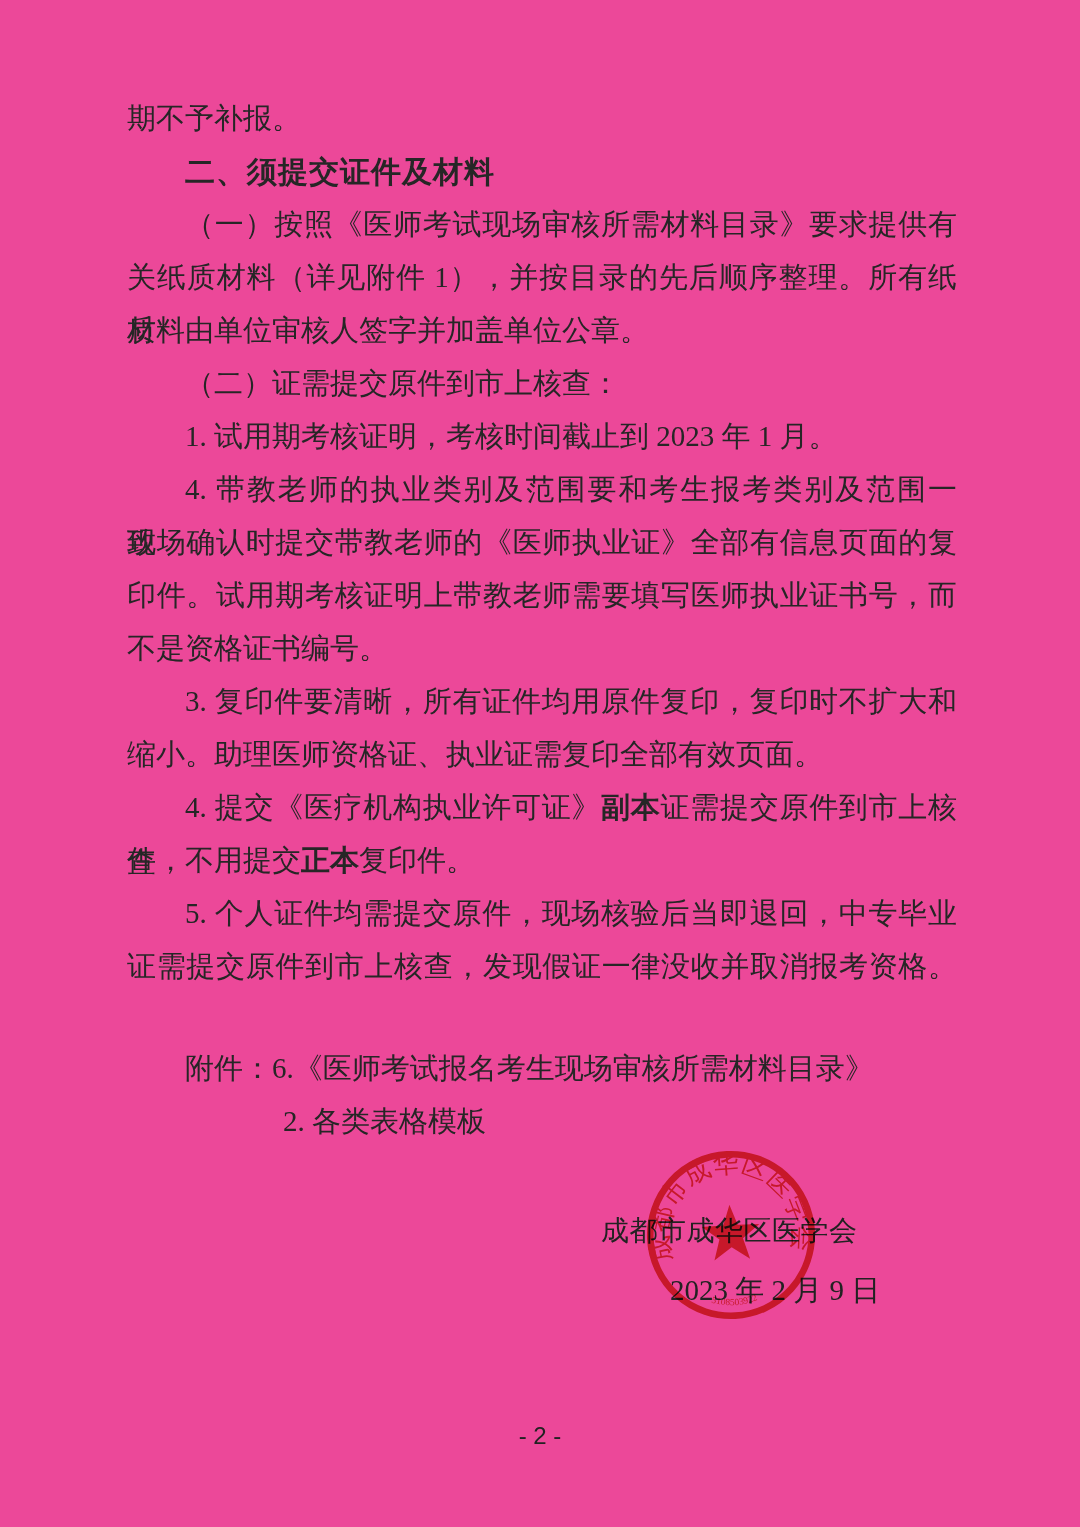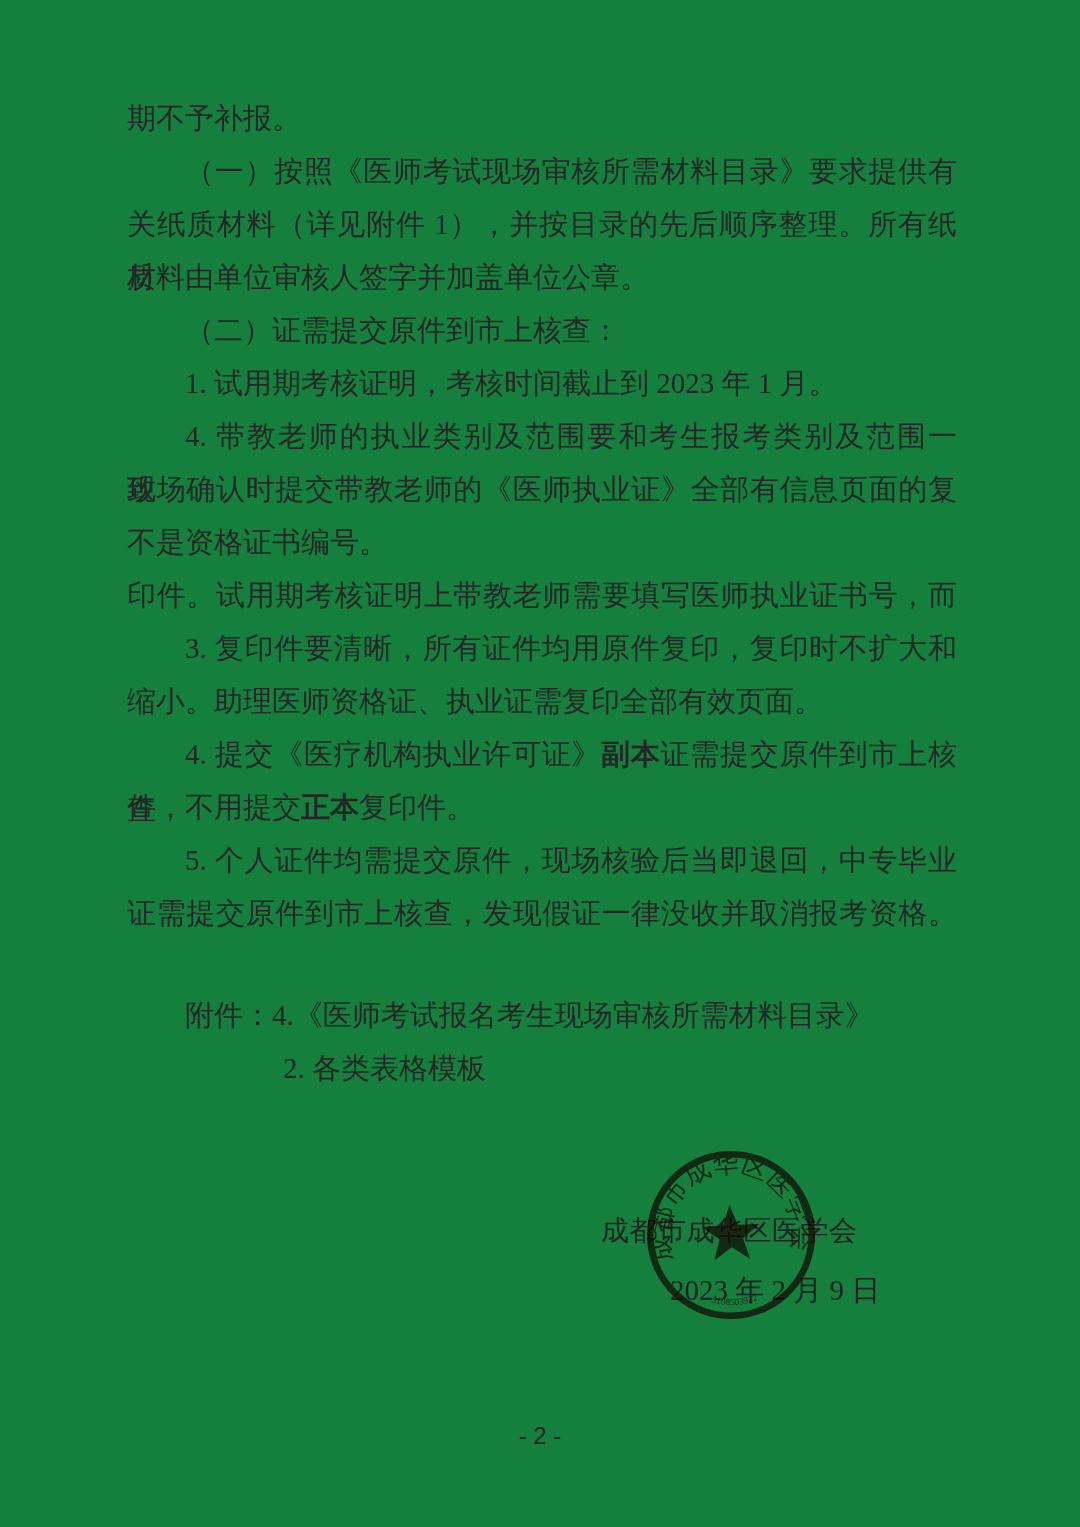--- a/index.html
+++ b/index.html
@@ -1,19 +1,19 @@
 <!DOCTYPE html>
 <html><head>
 <meta charset="utf-8">
 <style>
   html,body { margin:0; padding:0; background:#ffffff; }
   .page {
     position:relative;
     width:1080px; height:1527px;
-    background:#15803d;
+    background:#ec4899;
     overflow:hidden;
     font-family:"Liberation Serif","DejaVu Serif",serif;
     color:#262626;
   }
   .body-text {
     position:absolute;
     left:127px; top:92px;
     width:830px;
     font-size:29px;
     line-height:53px;
@@ -58,41 +58,42 @@
   }
   .seal text { font-family:"Liberation Serif","DejaVu Serif",serif; }
 </style>
 </head>
 <body>
 
 <div class="page">
 
   <div class="body-text">
     <div class="line">期不予补报。</div>
+    <div class="line heading ind">二、须提交证件及材料</div>
     <div class="line ind j">（一）按照《医师考试现场审核所需材料目录》要求提供有</div>
     <div class="line j">关纸质材料（详见附件 1），并按目录的先后顺序整理。所有纸质</div>
     <div class="line">材料由单位审核人签字并加盖单位公章。</div>
     <div class="line ind">（二）证需提交原件到市上核查：</div>
     <div class="line ind">1. 试用期考核证明，考核时间截止到 2023 年 1 月。</div>
     <div class="line ind j">4. 带教老师的执业类别及范围要和考生报考类别及范围一致，</div>
     <div class="line j">现场确认时提交带教老师的《医师执业证》全部有信息页面的复</div>
+    <div class="line j">印件。试用期考核证明上带教老师需要填写医师执业证书号，而</div>
     <div class="line">不是资格证书编号。</div>
-    <div class="line j">印件。试用期考核证明上带教老师需要填写医师执业证书号，而</div>
     <div class="line ind j">3. 复印件要清晰，所有证件均用原件复印，复印时不扩大和</div>
     <div class="line">缩小。助理医师资格证、执业证需复印全部有效页面。</div>
     <div class="line ind j">
       <span>4. 提交《医疗机构执业许可证》</span><span class="b">副本</span><span>证需提交原件到市上核查</span>
     </div>
     <div class="line">
       <span>件，不用提交</span><span class="b">正本</span><span>复印件。</span>
     </div>
     <div class="line ind j">5. 个人证件均需提交原件，现场核验后当即退回，中专毕业</div>
     <div class="line j">证需提交原件到市上核查，发现假证一律没收并取消报考资格。</div>
     <div class="spacer"></div>
-    <div class="line ind">附件：4.《医师考试报名考生现场审核所需材料目录》</div>
+    <div class="line ind">附件：6.《医师考试报名考生现场审核所需材料目录》</div>
     <div class="line attach2">2.  各类表格模板</div>
   </div>
 
   <div class="sig-org">成都市成华区医学会</div>
   <div class="sig-date">2023 年 2 月 9 日</div>
 
   <svg class="seal" viewBox="0 0 200 200" xmlns="http://www.w3.org/2000/svg">
     <defs>
       <path id="ringPath" d="M 38 122.6 A 66 66 0 1 1 162 122.6" fill="none"></path>
       <path id="codePath" d="M 39.4 142.4 A 74 74 0 0 0 160.6 142.4" fill="none"></path>

